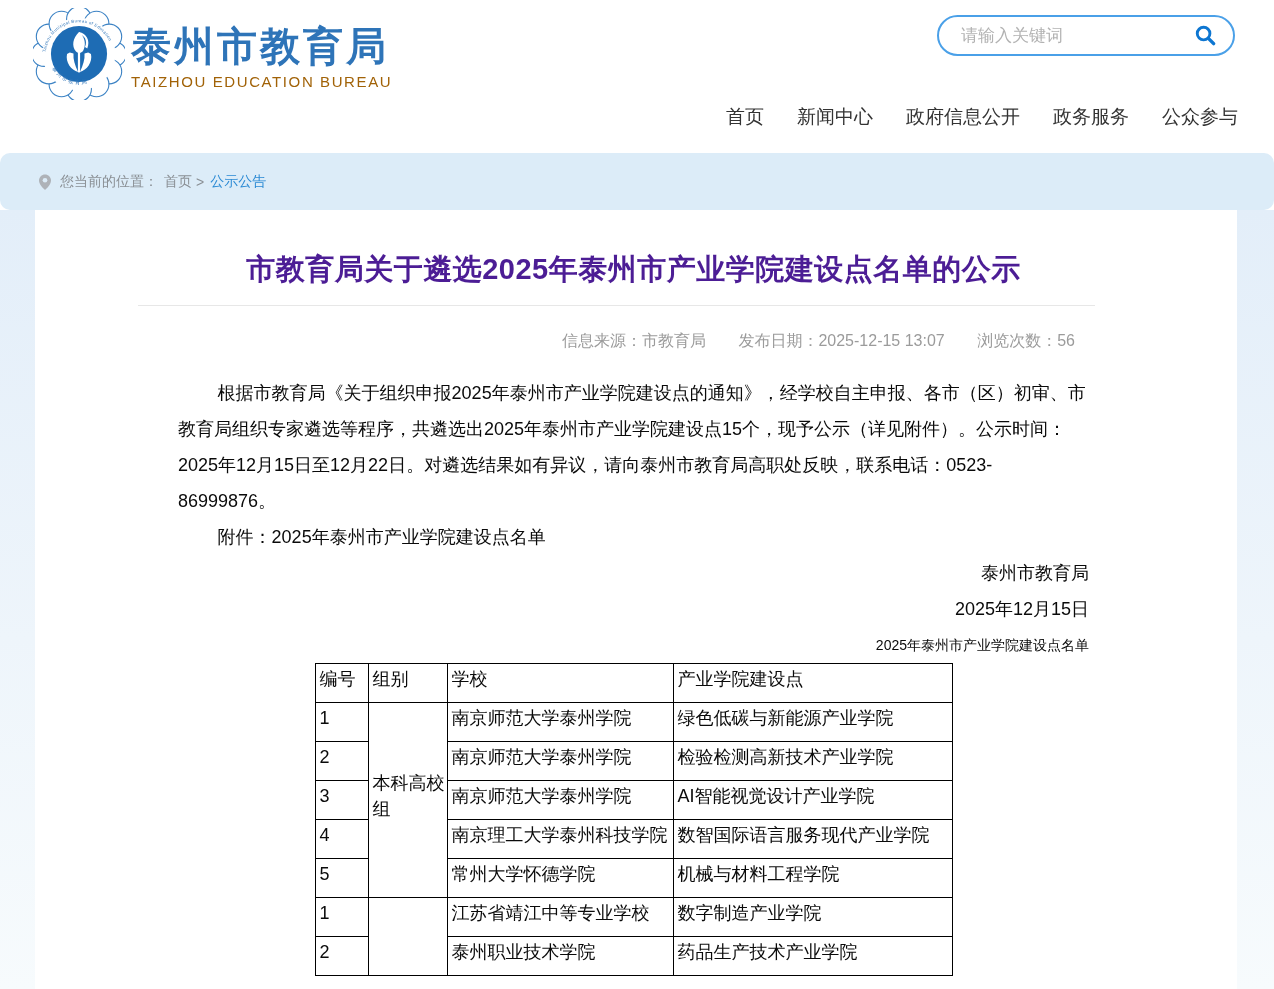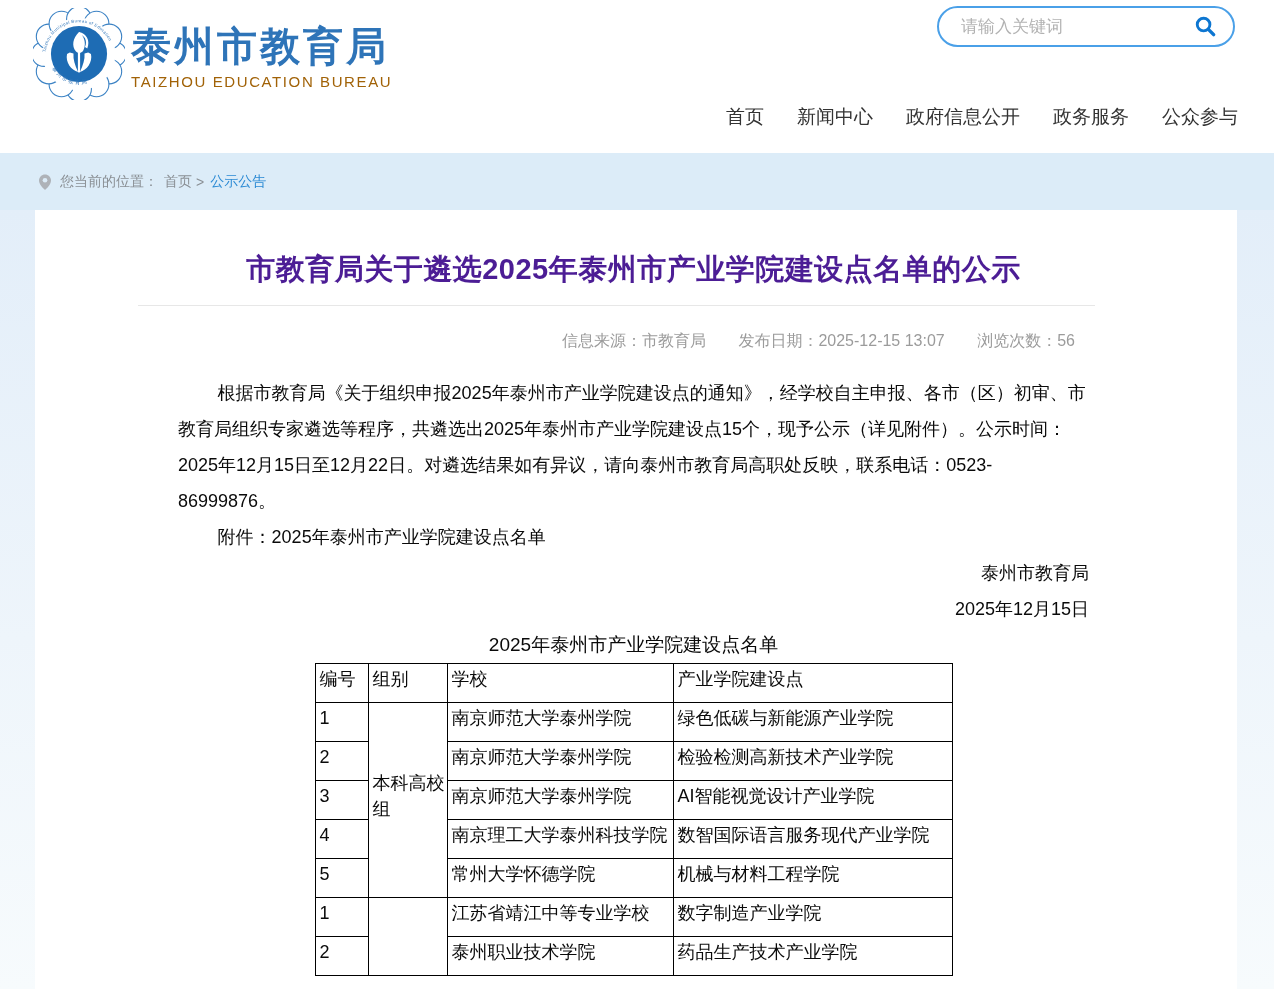--- a/index.html
+++ b/index.html
@@ -7,34 +7,34 @@
     font-family:"Liberation Sans","DejaVu Sans",sans-serif; }
 
   
   .header { position:relative; height:153px; background:#fff; }
   .logo-area { position:absolute; left:33px; top:8px; display:flex; align-items:flex-start; }
   .logo-badge { width:92px; height:92px; }
   .site-names { margin-left:6px; padding-top:16px; }
   .site-name { font-size:40px; font-weight:bold; color:#2e74b8; letter-spacing:3px; line-height:1.1; }
   .site-name-en { font-size:15px; color:#a16207; letter-spacing:1.6px; margin-top:5px; }
 
-  .search-pill { position:absolute; left:937px; top:6px; width:298px; height:41px;
+  .search-pill { position:absolute; left:937px; top:15px; width:298px; height:41px;
     border:2px solid #4aa0e8; border-radius:22px; background:#fff; display:flex; align-items:center; }
   .search-input { flex:1; border:none; outline:none; background:transparent;
     font-size:17px; color:#333; padding:0 10px 0 22px; font-family:inherit; }
   .search-input::placeholder { color:#b2b2b2; }
   .search-btn { border:none; background:transparent; cursor:pointer; padding:0 16px 0 0;
     display:flex; align-items:center; }
 
   .main-nav { position:absolute; right:36px; top:104px; display:flex; gap:33px; }
   .nav-item { font-size:19px; color:#333; text-decoration:none; cursor:pointer; white-space:nowrap; }
 
   
   .breadcrumb { height:57px; background:#dcecf8; display:flex; align-items:center;
-    padding-left:36px; font-size:14px; color:#8a8f94; }
+    padding-left:36px; font-size:14px; color:#8a8f94;border-radius:10px; }
   .breadcrumb .pin { margin-right:6px; display:flex; align-items:center; }
   .crumb-prefix { margin-right:6px; }
   .crumb-home { color:#8a8f94; text-decoration:none; cursor:pointer; }
   .crumb-sep { margin:0 6px 0 4px; }
   .crumb-current { color:#2b8ad4; text-decoration:none; cursor:pointer; }
 
   
   .main { height:779px; background:linear-gradient(180deg,#e3eef9 0%,#eef5fb 55%,#f7fbfd 100%); }
   .card { margin-left:35px; width:1202px; height:900px; background:#fff;
     padding:42px 148px 0 143px; }
@@ -42,21 +42,21 @@
   .article-title { text-align:center; font-size:29px; font-weight:bold; color:#4c1d95;
     line-height:34px; letter-spacing:0.5px; }
   .divider { border:none; border-top:1px solid #e7e7e7; margin:19px -6px 0 -40px; }
   .meta { text-align:right; color:#9b9b9b; font-size:16px; margin-top:25px; }
   .meta span { margin:0 14px; }
 
   .flow { margin-top:23px; font-size:18px; line-height:36px; color:#0a0a0a; }
   .indent { text-indent:2.2em; }
   .align-right { text-align:right; }
 
-  .table-caption { text-align:center; font-size:19px; color:#0a0a0a; line-height:36px; }
+  .table-caption { text-align:right; font-size:14px; color:#0a0a0a; line-height:36px; }
   table.appendix { border-collapse:collapse; margin:0 auto; table-layout:fixed; width:637px; }
   table.appendix th, table.appendix td { border:1px solid #000; font-size:18px;
     font-weight:normal; color:#0a0a0a; text-align:left; vertical-align:middle;
     padding:2px 2px 10px 4px; height:36px; line-height:26px; }
   .col-no { width:53px; } .col-group { width:79px; } .col-school { width:226px; } .col-college { width:279px; }
 </style>
 </head>
 <body>
 
 <div class="header">

